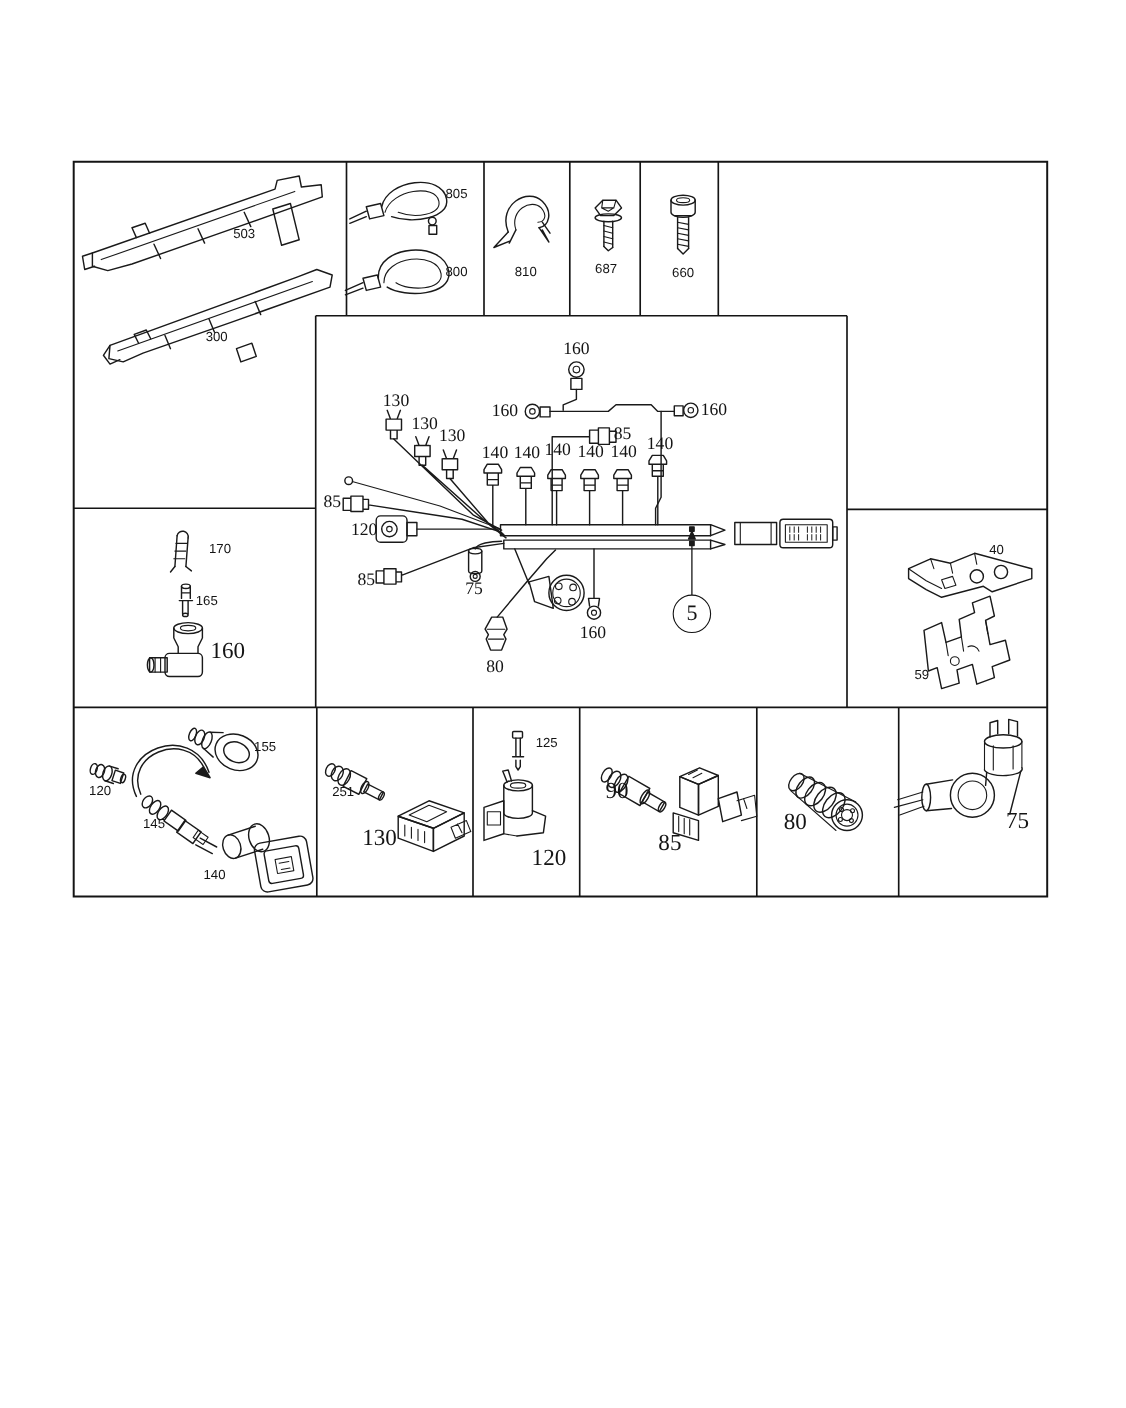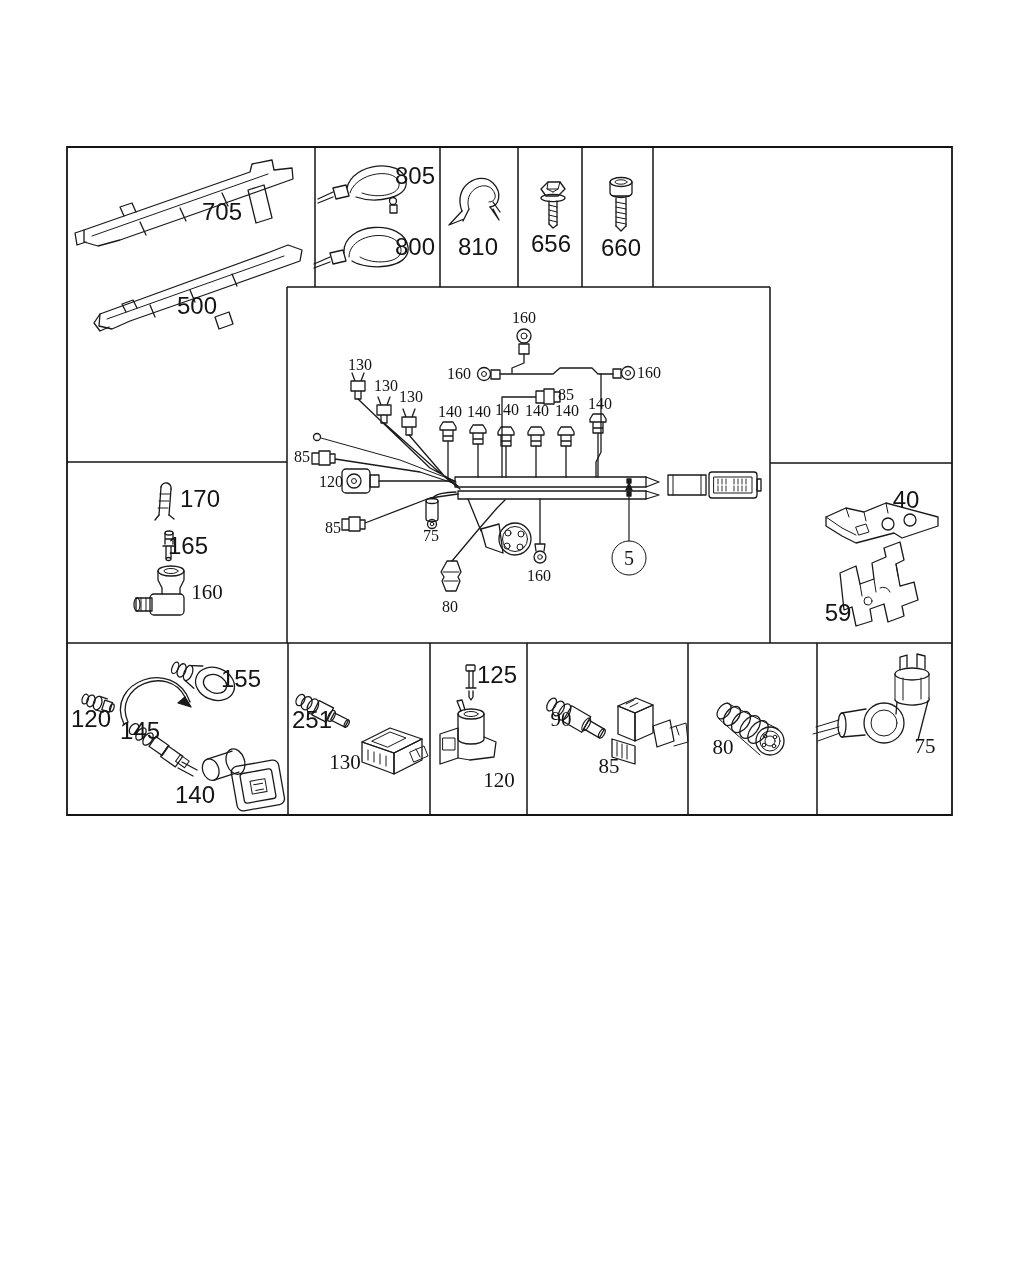--- a/index.html
+++ b/index.html
@@ -1,19 +1,19 @@
 <!DOCTYPE html>
 <html><head>
 <meta charset="utf-8">
 <style>
   html,body{margin:0;padding:0;background:#ffffff;}
   .stage{position:relative;width:1024px;height:1280px;background:#ffffff;overflow:hidden;}
   svg{position:absolute;left:0;top:0;}
   .lbl{position:absolute;transform:translate(-50%,-50%);white-space:nowrap;color:#141414;line-height:1;}
-  .f-sans{font-family:"Liberation Sans",sans-serif;font-size:24px;}
+  .f-sans{font-family:"Liberation Sans",sans-serif;font-size:12px;}
   .f-serif-lg{font-family:"Liberation Serif",serif;font-size:21px;}
   .f-serif-sm{font-family:"Liberation Serif",serif;font-size:16px;}
   .balloon{position:absolute;transform:translate(-50%,-50%);width:33px;height:33px;border:1.6px solid #141414;
            border-radius:50%;display:flex;align-items:center;justify-content:center;background:#fff;
            font-family:"Liberation Serif",serif;font-size:20px;color:#141414;}
 </style>
 </head>
 <body>
 
 <div class="stage">
@@ -340,26 +340,26 @@
       <path d="M897,702 L896,714 M928,701 L918,740"></path>
       <circle cx="884" cy="723" r="20"></circle>
       <circle cx="884" cy="723" r="13" stroke-width="1"></circle>
       <path d="M842,713 L866,709 M842,737 L865,735"></path>
       <ellipse cx="842" cy="725" rx="4" ry="12"></ellipse>
       <path d="M839,720 L816,727 M839,727 L813,734 M840,733 L818,741" stroke-width="1"></path>
     </g>
   </g>
 </svg>
 
-<div class="lbl f-sans" style="left:222px;top:212px">705</div>
-<div class="lbl f-sans" style="left:197px;top:306px">500</div>
+<div class="lbl f-sans" style="left:222px;top:212px">503</div>
+<div class="lbl f-sans" style="left:197px;top:306px">300</div>
 <div class="lbl f-sans" style="left:415px;top:176px">805</div>
 <div class="lbl f-sans" style="left:415px;top:247px">800</div>
 <div class="lbl f-sans" style="left:478px;top:247px">810</div>
-<div class="lbl f-sans" style="left:551px;top:244px">656</div>
+<div class="lbl f-sans" style="left:551px;top:244px">687</div>
 <div class="lbl f-sans" style="left:621px;top:248px">660</div>
 
 <div class="lbl f-serif-sm" style="left:524px;top:318px">160</div>
 <div class="lbl f-serif-sm" style="left:459px;top:374px">160</div>
 <div class="lbl f-serif-sm" style="left:649px;top:373px">160</div>
 <div class="lbl f-serif-sm" style="left:360px;top:365px">130</div>
 <div class="lbl f-serif-sm" style="left:386px;top:386px">130</div>
 <div class="lbl f-serif-sm" style="left:411px;top:397px">130</div>
 <div class="lbl f-serif-sm" style="left:450px;top:412px">140</div>
 <div class="lbl f-serif-sm" style="left:479px;top:412px">140</div>
@@ -377,21 +377,21 @@
 <div class="balloon" style="left:629px;top:558px">5</div>
 
 <div class="lbl f-sans" style="left:906px;top:500px">40</div>
 <div class="lbl f-sans" style="left:838px;top:613px">59</div>
 <div class="lbl f-sans" style="left:200px;top:499px">170</div>
 <div class="lbl f-sans" style="left:188px;top:546px">165</div>
 <div class="lbl f-serif-lg" style="left:207px;top:592px">160</div>
 
 <div class="lbl f-sans" style="left:91px;top:719px">120</div>
 <div class="lbl f-sans" style="left:241px;top:679px">155</div>
-<div class="lbl f-sans" style="left:140px;top:731px">145</div>
+<div class="lbl f-sans" style="left:140px;top:749px">145</div>
 <div class="lbl f-sans" style="left:195px;top:795px">140</div>
 <div class="lbl f-sans" style="left:312px;top:720px">251</div>
 <div class="lbl f-serif-lg" style="left:345px;top:762px">130</div>
 <div class="lbl f-sans" style="left:497px;top:675px">125</div>
 <div class="lbl f-serif-lg" style="left:499px;top:780px">120</div>
 <div class="lbl f-serif-lg" style="left:561px;top:719px">90</div>
 <div class="lbl f-serif-lg" style="left:609px;top:766px">85</div>
 <div class="lbl f-serif-lg" style="left:723px;top:747px">80</div>
 <div class="lbl f-serif-lg" style="left:925px;top:746px">75</div>
 

